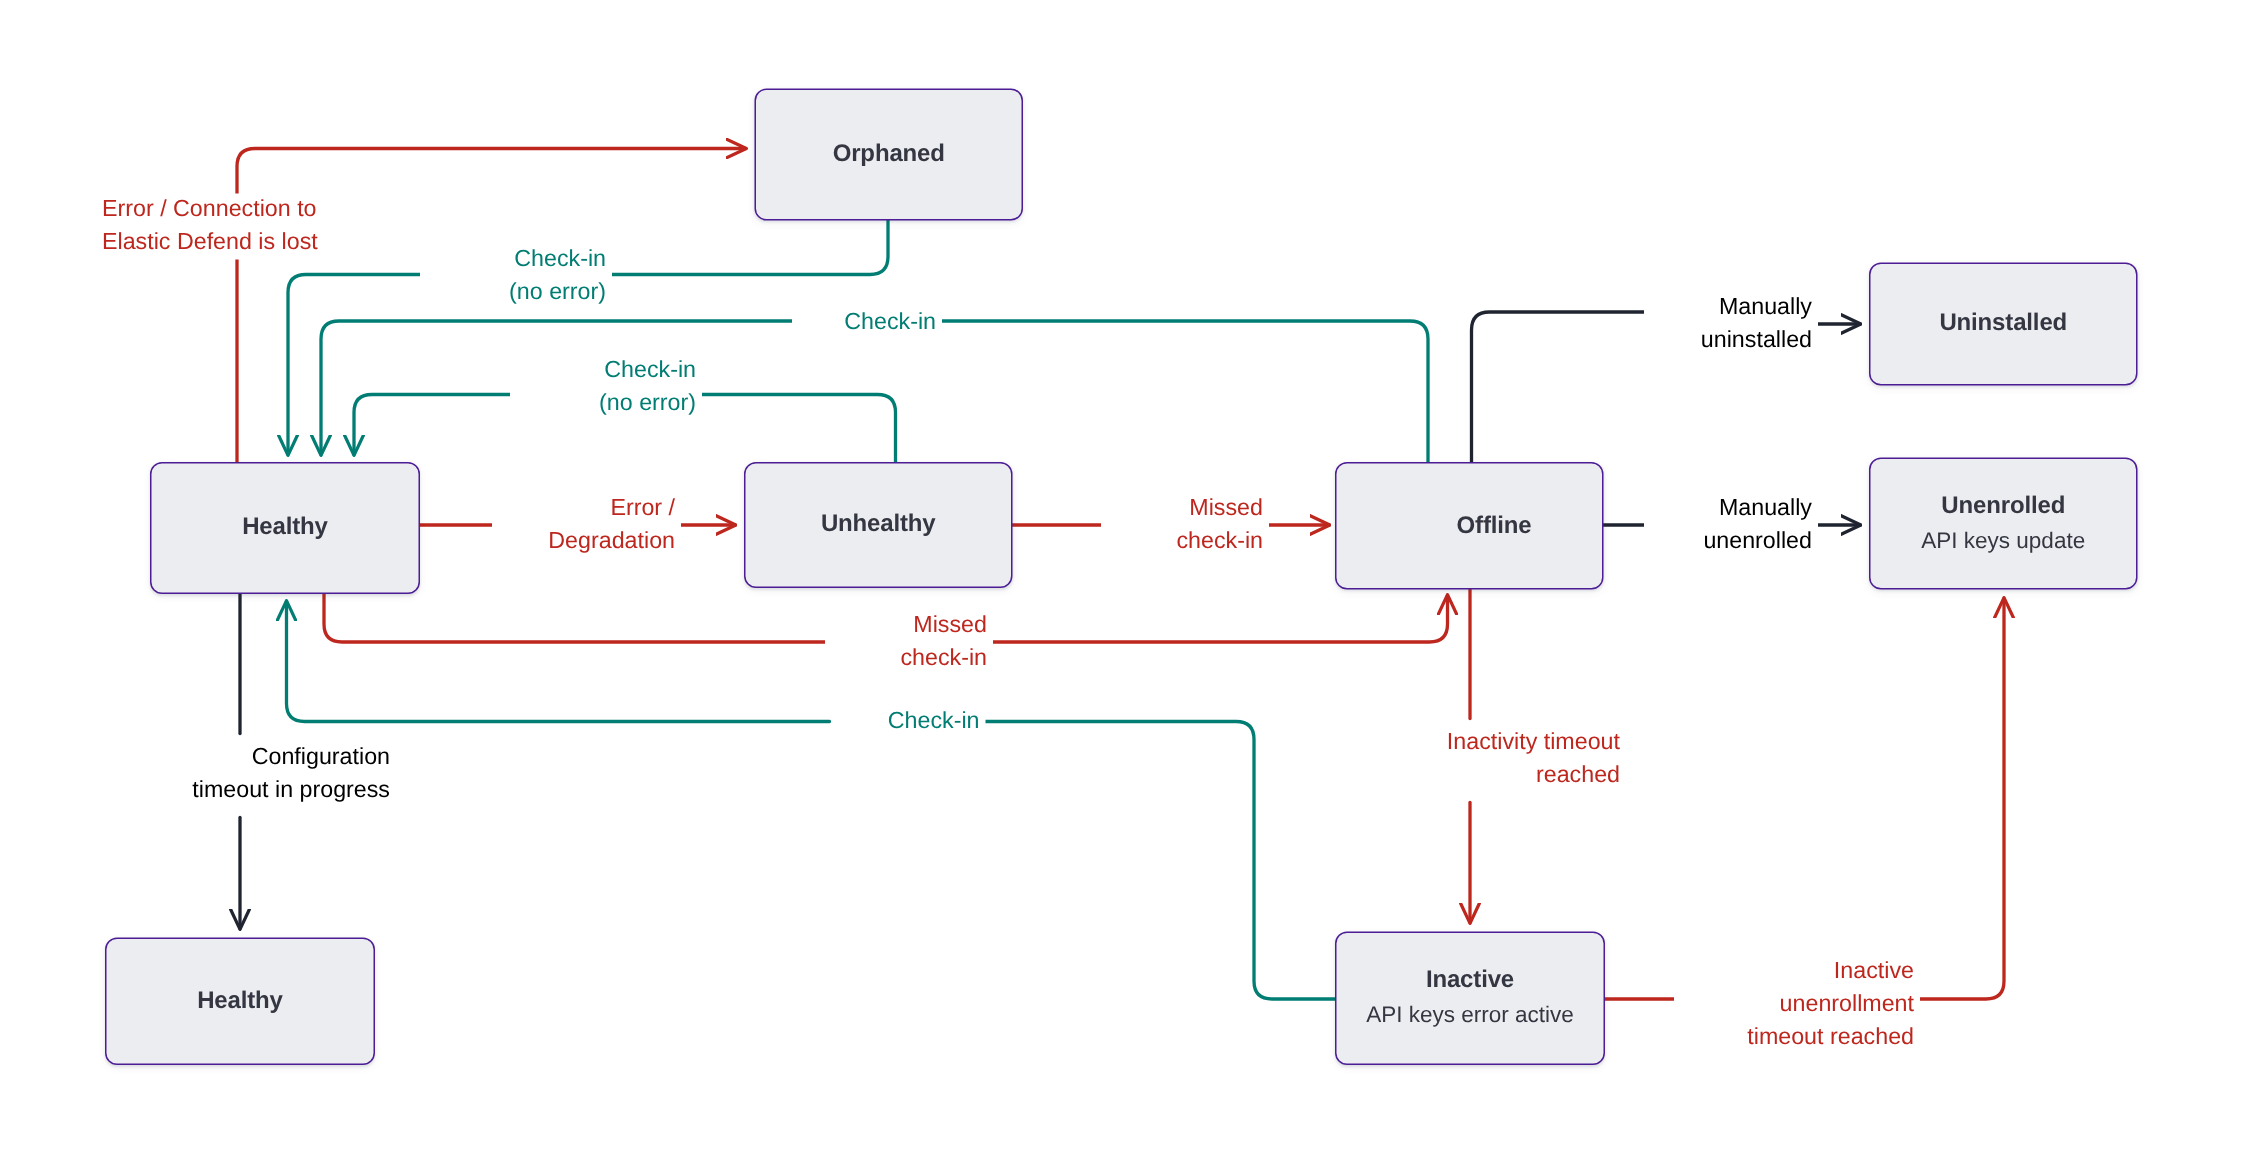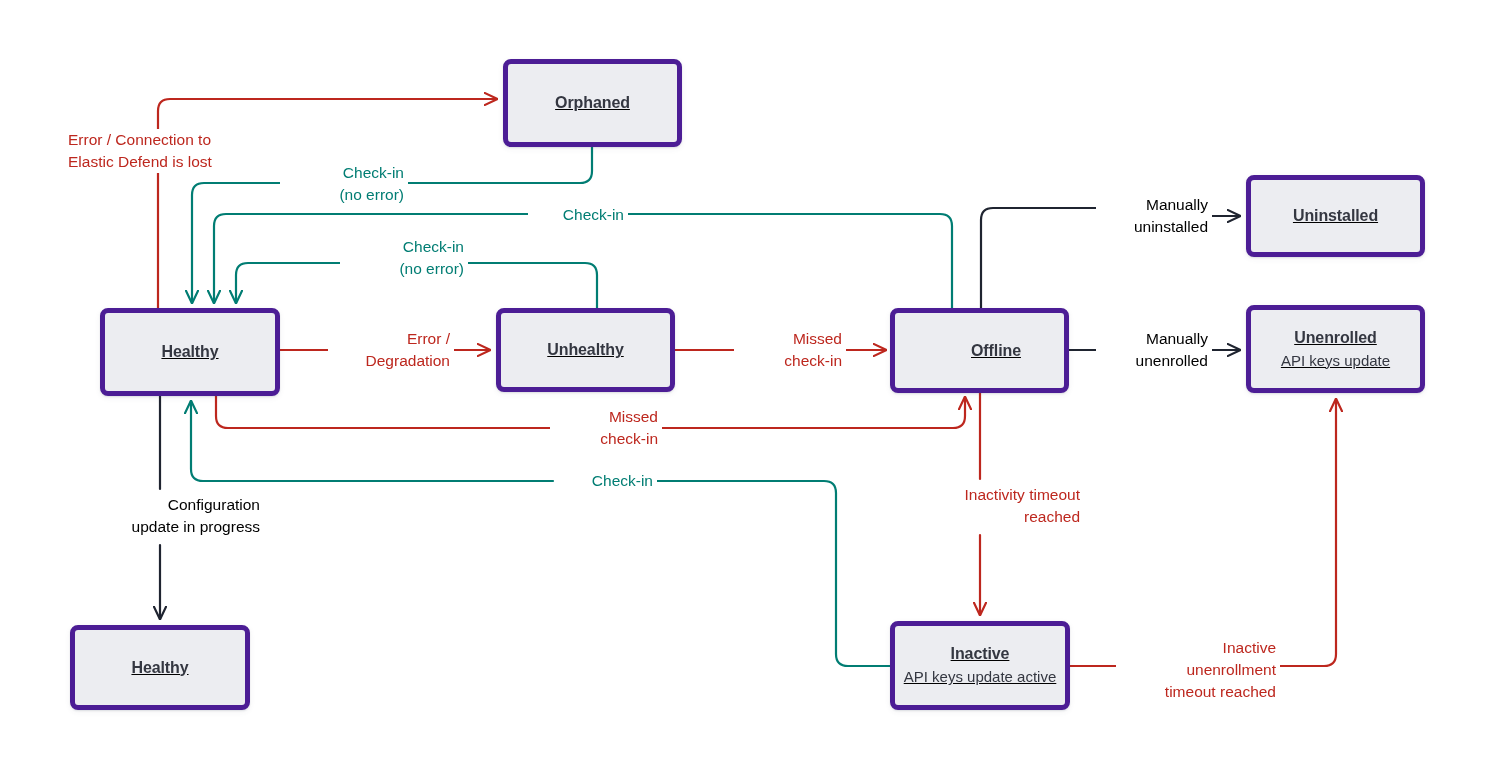--- a/index.html
+++ b/index.html
@@ -23,29 +23,28 @@
     position: absolute;
     left: 0;
     top: 0;
     width: 1494px;
     height: 769px;
   }
   .node {
     position: absolute;
     box-sizing: border-box;
     background: #ecedf1;
-    border: 5px solid #4c1d95;
+    border: 1px solid #4c1d95;
     border-radius: 8px;
     box-shadow: 0 1px 2px rgba(60,70,90,0.14), 0 2px 6px rgba(60,70,90,0.06);
     display: flex;
     flex-direction: column;
     align-items: center;
     justify-content: center;
     text-align: center;
-    text-decoration: underline;
   }
   .node .node-title {
     font-size: 16px;
     font-weight: bold;
     color: #343741;
     letter-spacing: -0.1px;
     line-height: 1.25;
   }
   .node .node-sub {
     font-size: 15px;
@@ -145,21 +144,21 @@
     <div class="node-title">Uninstalled</div>
   </div>
 
   <div class="node" style="left:1246px; top:305px; width:179px; height:88px;">
     <div class="node-title">Unenrolled</div>
     <div class="node-sub">API keys update</div>
   </div>
 
   <div class="node" style="left:890px; top:621px; width:180px; height:89px;">
     <div class="node-title">Inactive</div>
-    <div class="node-sub">API keys update active</div>
+    <div class="node-sub">API keys error active</div>
   </div>
 
   <div class="node" style="left:70px; top:625px; width:180px; height:85px;">
     <div class="node-title">Healthy</div>
   </div>
 
   <div class="edge-label lbl-red left" style="left:64px; top:129px; width:260px;">Error / Connection to
 Elastic Defend is lost</div>
 
   <div class="edge-label lbl-teal" style="left:280px; top:162px; width:120px;">Check-in
@@ -173,21 +172,21 @@
   <div class="edge-label lbl-red" style="left:328px; top:328px; width:118px;">Error /
 Degradation</div>
 
   <div class="edge-label lbl-red" style="left:734px; top:328px; width:104px;">Missed
 check-in</div>
 
   <div class="edge-label lbl-red" style="left:550px; top:406px; width:104px;">Missed
 check-in</div>
 
   <div class="edge-label lbl-dark" style="left:64px; top:494px; width:192px;">Configuration
-update in progress</div>
+timeout in progress</div>
 
   <div class="edge-label lbl-dark" style="left:1096px; top:194px; width:108px;">Manually
 uninstalled</div>
 
   <div class="edge-label lbl-dark" style="left:1096px; top:328px; width:108px;">Manually
 unenrolled</div>
 
   <div class="edge-label lbl-red" style="left:886px; top:484px; width:190px;">Inactivity timeout
 reached</div>
 

